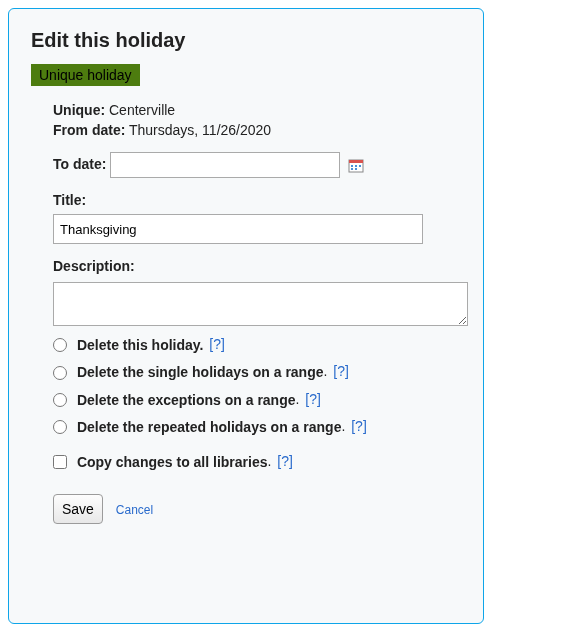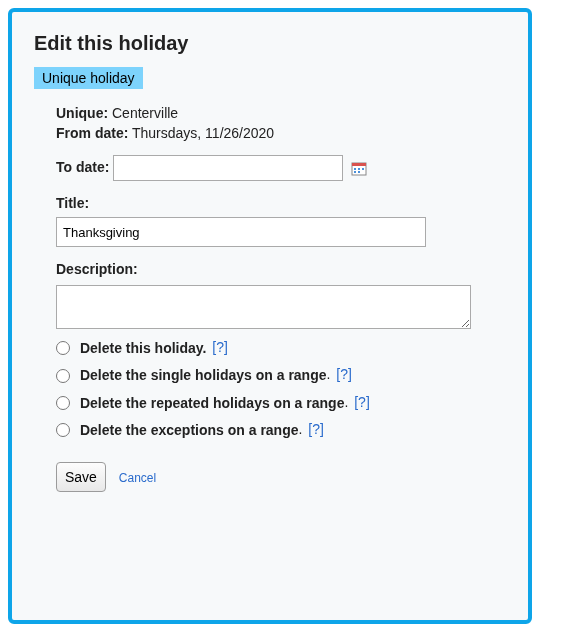--- a/index.html
+++ b/index.html
@@ -5,35 +5,35 @@
     * { box-sizing: border-box; }
     body {
       margin: 0;
       font-family: Arial, Helvetica, sans-serif;
       font-size: 14px;
       color: #222;
       background: #fff;
       padding: 8px;
     }
     .panel {
-      width: 524px;
+      width: 476px;
       min-height: 616px;
       background: #f7f9fa;
-      border: 4px solid #0ea5e9;
+      border: 1px solid #0ea5e9;
       border-radius: 6px;
       padding: 18px 22px 28px 22px;
     }
     h2 {
       font-size: 20px;
       margin: 2px 0 12px 0;
       font-weight: bold;
     }
     .badge {
       display: inline-block;
-      background: #7dd3fc;
+      background: #4d7c0f;
       color: #000;
       padding: 3px 8px;
       font-size: 14px;
       margin-bottom: 12px;
     }
     .fields { padding-left: 22px; }
     .row { margin: 4px 0 4px 0; }
     .row.spaced { margin-top: 14px; }
     .lbl { font-weight: bold; }
     input[type="text"] {
@@ -146,29 +146,34 @@
         <label>Delete this holiday.</label>
         <a href="#" class="help-link">[?]</a>
       </div>
       <div class="opt">
         <input type="radio" name="act" style="">
         <label>Delete the single holidays on a range</label><span class="dot">. </span>
         <a href="#" class="help-link">[?]</a>
       </div>
       <div class="opt">
         <input type="radio" name="act" style="">
-        <label>Delete the repeated holidays on a range</label><span class="dot">. </span>
+        <label>Delete the exceptions on a range</label><span class="dot">. </span>
         <a href="#" class="help-link">[?]</a>
       </div>
       <div class="opt">
         <input type="radio" name="act" style="">
-        <label>Delete the exceptions on a range</label><span class="dot">. </span>
+        <label>Delete the repeated holidays on a range</label><span class="dot">. </span>
         <a href="#" class="help-link">[?]</a>
       </div>
 
+      <div class="opt" style="margin-top:18px;">
+        <input type="checkbox" style="">
+        <label>Copy changes to all libraries</label><span class="dot">. </span>
+        <a href="#" class="help-link">[?]</a>
+      </div>
     </div>
 
     <div class="buttons">
       <button class="save-btn">Save</button>
       <a href="#" class="cancel-link">Cancel</a>
     </div>
 
   </div>
 </div>
 

